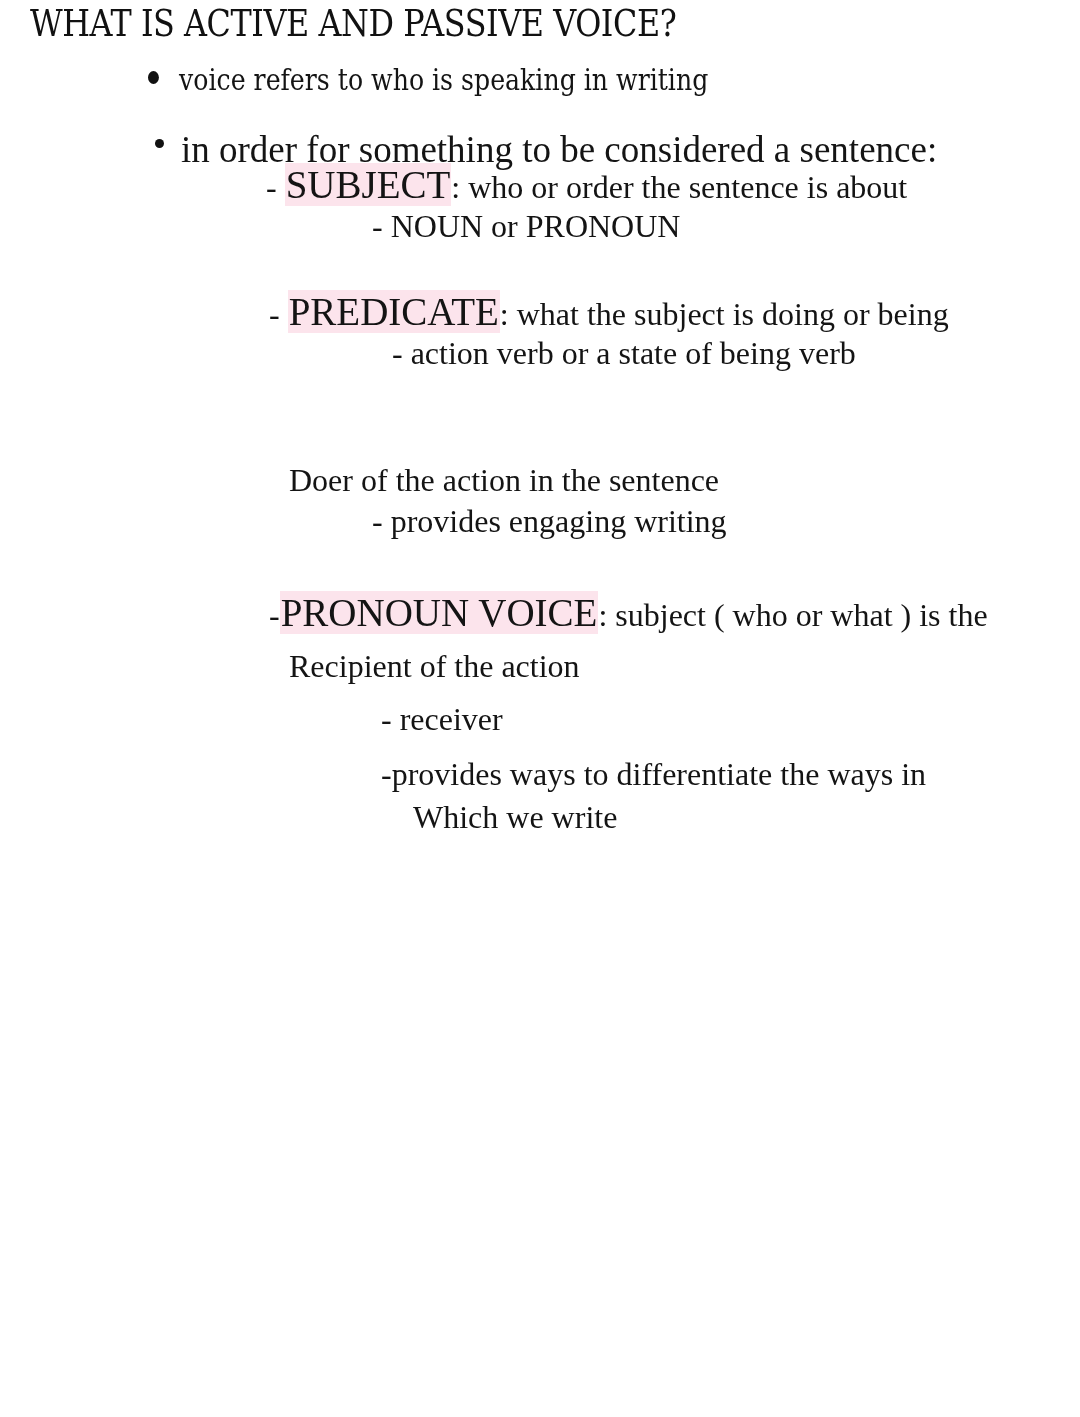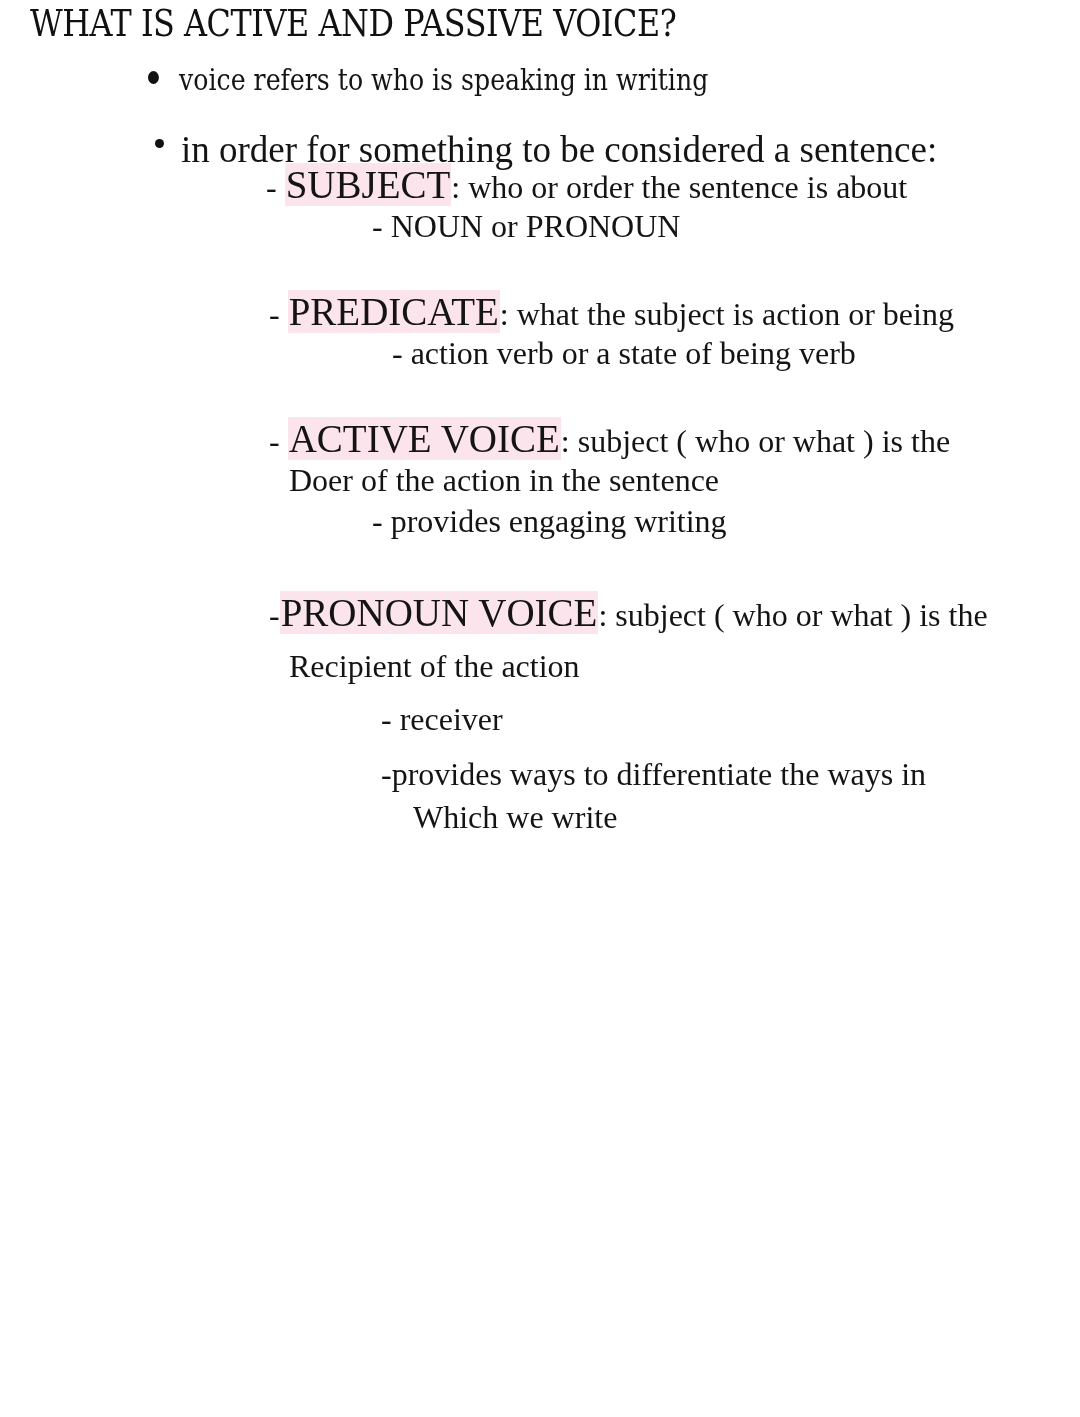--- a/index.html
+++ b/index.html
@@ -89,27 +89,24 @@
     <span class="bullet-dot"></span>
     <span>in order for something to be considered a sentence:</span>
   </div>
 
   <div class="line" style="left:266px; top:165px;">
     <span>- </span><span class="hl">SUBJECT</span><span>: who or order the sentence is about</span>
   </div>
   <div class="line" style="left:372px; top:206px;">- NOUN or PRONOUN</div>
 
   <div class="line" style="left:269px; top:292px;">
-    <span>- </span><span class="hl">PREDICATE</span><span>: what the subject is action or being</span>
+    <span>- </span><span class="hl">PREDICATE</span><span>: what the subject is doing or being</span>
   </div>
   <div class="line" style="left:392px; top:333px;">- action verb or a state of being verb</div>
 
-  <div class="line" style="left:269px; top:419px;">
-    <span>- </span><span class="hl">ACTIVE VOICE</span><span>: subject ( who or what ) is the</span>
-  </div>
   <div class="line" style="left:289px; top:460px;">Doer of the action in the sentence</div>
   <div class="line" style="left:372px; top:501px;font-family:Liberation Serif, serif;">- provides engaging writing</div>
 
   <div class="line" style="left:269px; top:593px;">
     <span>-</span><span class="hl">PRONOUN VOICE</span><span>: subject ( who or what ) is the</span>
   </div>
   <div class="line" style="left:289px; top:646px;">Recipient of the action</div>
   <div class="line" style="left:381px; top:699px;">- receiver</div>
   <div class="line" style="left:381px; top:754px;">-provides ways to differentiate the ways in</div>
   <div class="line" style="left:401px; top:797px;margin-left:12px;">Which we write</div>

